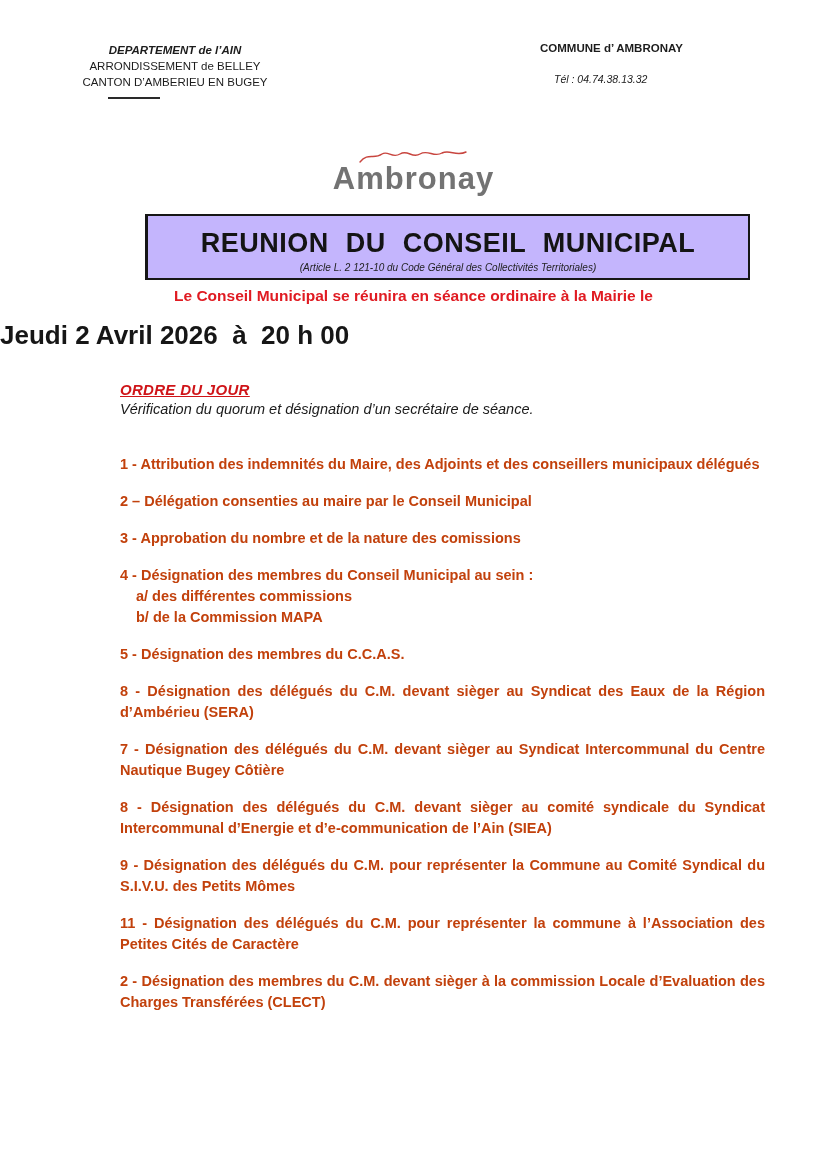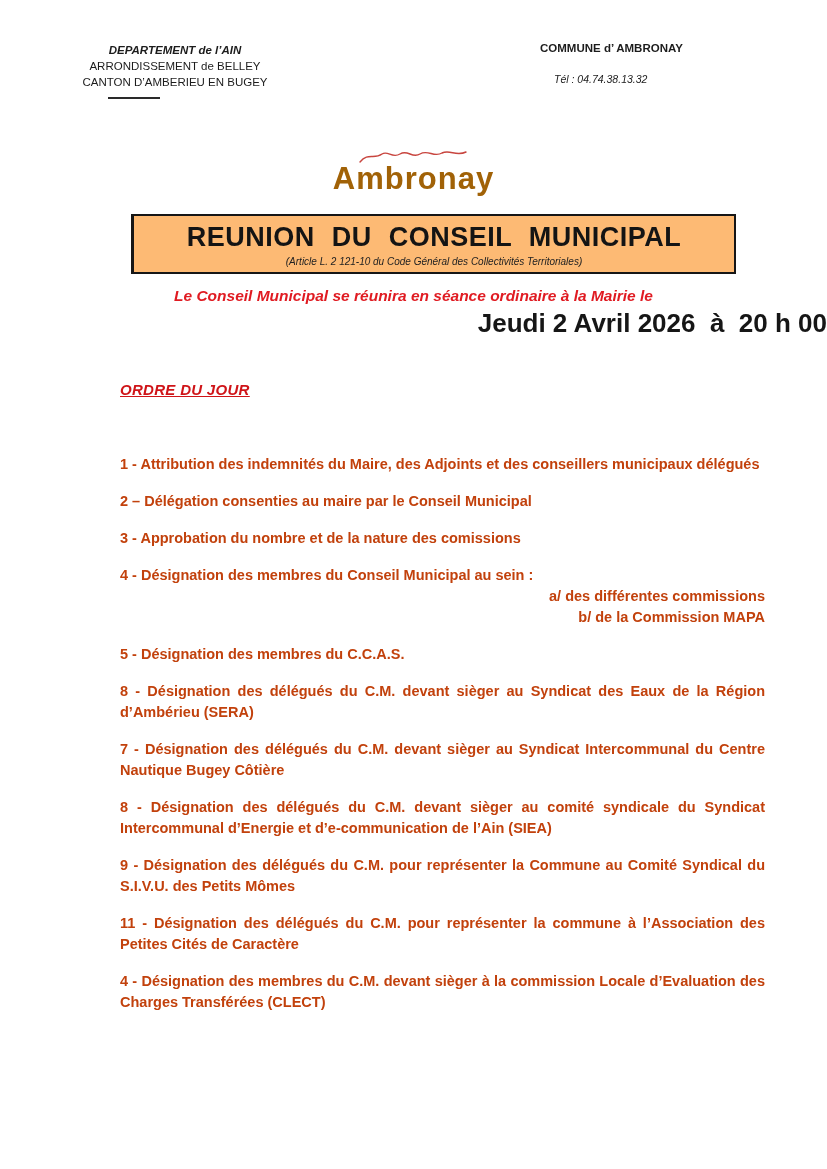--- a/index.html
+++ b/index.html
@@ -61,35 +61,35 @@
     width: 100%;
     text-align: center;
   }
   .logo svg {
     display: block;
     margin: 0 auto -7px auto;
   }
   .logo-text {
     font-size: 31px;
     font-weight: bold;
-    color: #a16207;
+    color: #737373;
     letter-spacing: 1px;
   }
 
   
   .title-box {
     position: absolute;
     top: 214px;
-    left: 131px;
+    left: 145px;
     width: 600px;
     border: 2px solid #161616;
     border-left-width: 3px;
     text-align: center;
-    padding: 6px 0 5px 0;
-    background: #fdba74;
+    padding: 12px 0 5px 0;
+    background: #c4b5fd;
   }
   .title-main {
     font-size: 27px;
     font-weight: bold;
     letter-spacing: 0.5px;
     word-spacing: 9px;
     color: #141414;
   }
   .title-sub {
     font-size: 10px;
@@ -100,31 +100,30 @@
 
   
   .intro {
     position: absolute;
     top: 287px;
     left: 0;
     width: 100%;
     text-align: center;
     color: #e01b22;
     font-weight: bold;
-    font-style: italic;
     font-size: 15.5px;
   }
 
   
   .date-line {
     position: absolute;
-    top: 308px;
+    top: 320px;
     left: 0;
     width: 100%;
-    text-align: right;
+    text-align: left;
     font-size: 26px;
     font-weight: bold;
     color: #161616;
     white-space: pre-wrap;
   }
 
   
   .agenda-heading {
     position: absolute;
     top: 381px;
@@ -155,21 +154,21 @@
     font-weight: bold;
     color: #c2410c;
   }
   .item {
     margin-bottom: 16px;
     text-align: justify;
     line-height: 1.45;
   }
   .subitem {
     margin-left: 16px;
-    text-align: right;
+    text-align: left;
   }
 </style>
 </head>
 <body>
 
 <div class="page">
 
   <div class="header-left">
     <div class="line1">DEPARTEMENT de l’AIN</div>
     <div class="line2">ARRONDISSEMENT de BELLEY</div>
@@ -192,32 +191,33 @@
   <div class="title-box">
     <div class="title-main">REUNION DU CONSEIL MUNICIPAL</div>
     <div class="title-sub">(Article L. 2 121-10 du Code Général des Collectivités Territoriales)</div>
   </div>
 
   <div class="intro">Le Conseil Municipal se réunira en séance ordinaire à la Mairie le</div>
 
   <div class="date-line">Jeudi 2 Avril 2026  à  20 h 00</div>
 
   <div class="agenda-heading">ORDRE DU JOUR</div>
+  <div class="agenda-note">Vérification du quorum et désignation d’un secrétaire de séance.</div>
 
   <div class="agenda-items">
     <div class="item">1 - Attribution des indemnités du Maire, des Adjoints et des conseillers municipaux délégués</div>
     <div class="item">2 – Délégation consenties au maire par le Conseil Municipal</div>
     <div class="item">3 - Approbation du nombre et de la nature des comissions</div>
     <div class="item">
       <div>4 - Désignation des membres du Conseil Municipal au sein :</div>
       <div class="subitem">a/ des différentes commissions</div>
       <div class="subitem">b/ de la Commission MAPA</div>
     </div>
     <div class="item">5 - Désignation des membres du C.C.A.S.</div>
     <div class="item">8 - Désignation des délégués du C.M. devant sièger au Syndicat des Eaux de la Région d’Ambérieu  (SERA)</div>
     <div class="item">7 - Désignation des délégués du C.M. devant sièger au Syndicat Intercommunal du Centre Nautique Bugey Côtière</div>
     <div class="item">8 - Désignation des délégués du C.M. devant sièger au comité syndicale du Syndicat Intercommunal d’Energie et d’e-communication de l’Ain (SIEA)</div>
     <div class="item">9 - Désignation des délégués du C.M. pour représenter la Commune au Comité Syndical du S.I.V.U. des Petits Mômes</div>
     <div class="item">11 - Désignation des délégués du C.M. pour représenter la commune à l’Association des Petites Cités de Caractère</div>
-    <div class="item">4 - Désignation des membres du C.M. devant sièger à la commission Locale d’Evaluation des Charges Transférées (CLECT)</div>
+    <div class="item">2 - Désignation des membres du C.M. devant sièger à la commission Locale d’Evaluation des Charges Transférées (CLECT)</div>
   </div>
 
 </div>
 
 </body></html>

